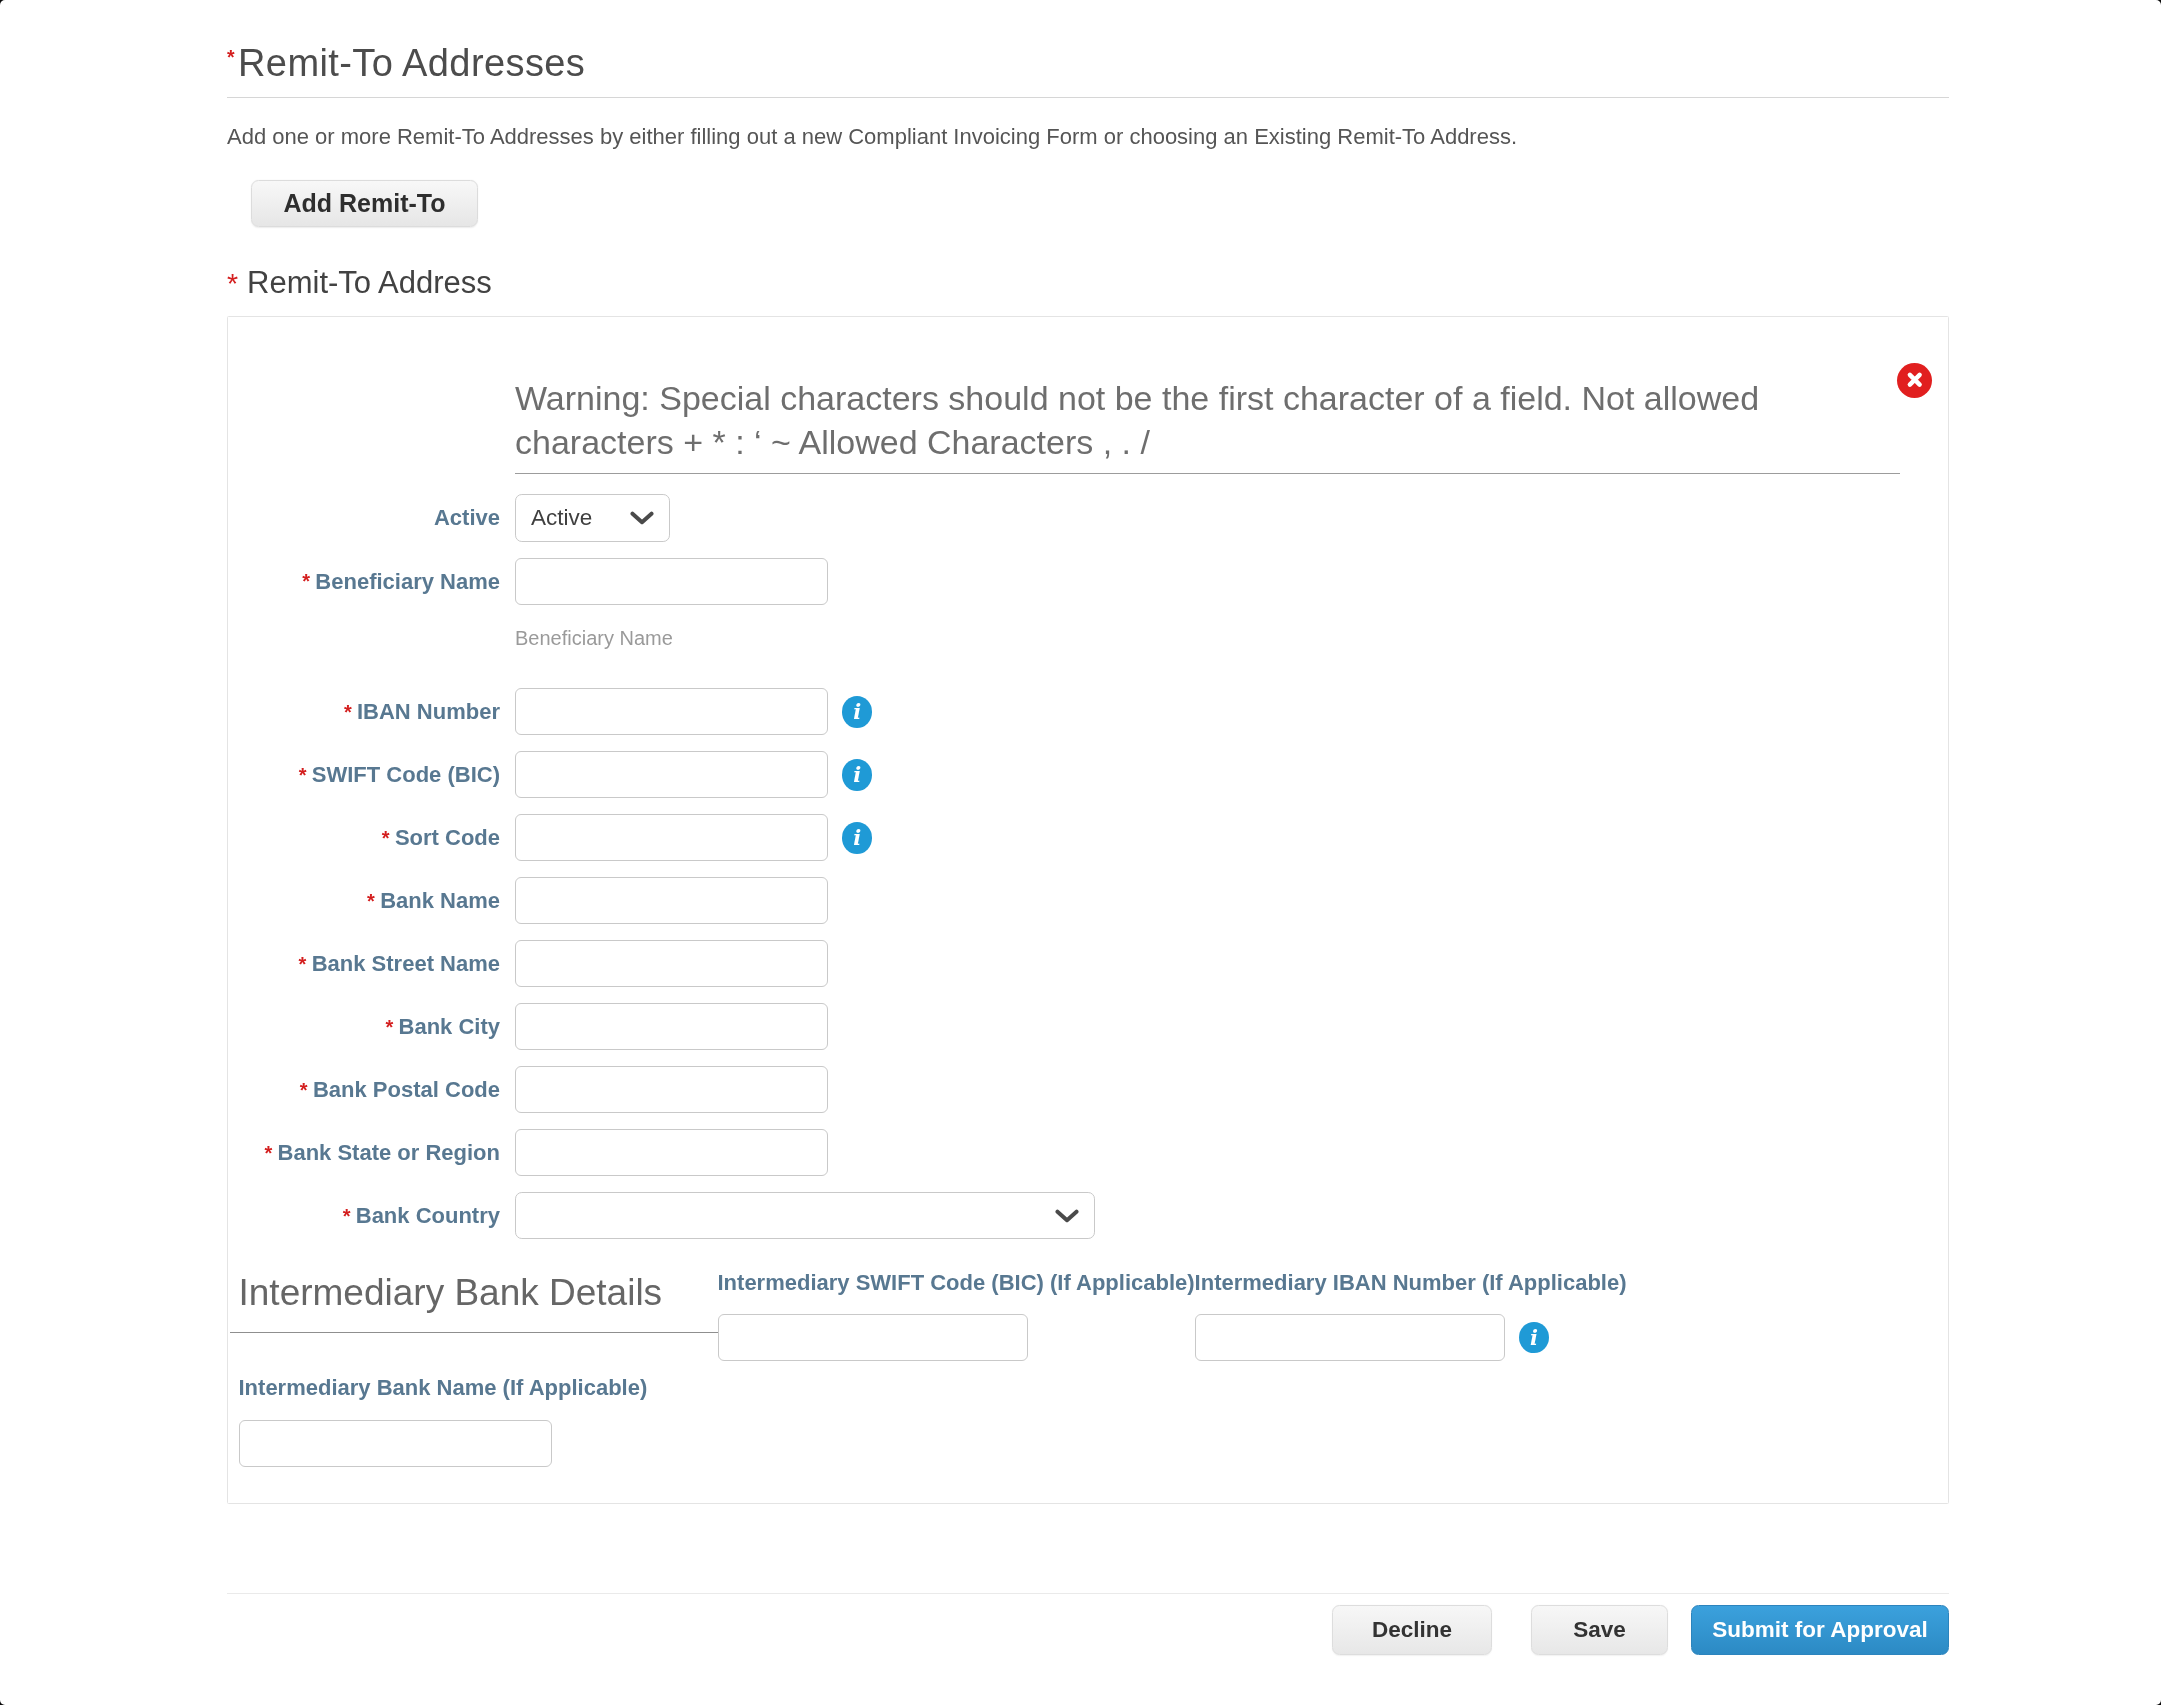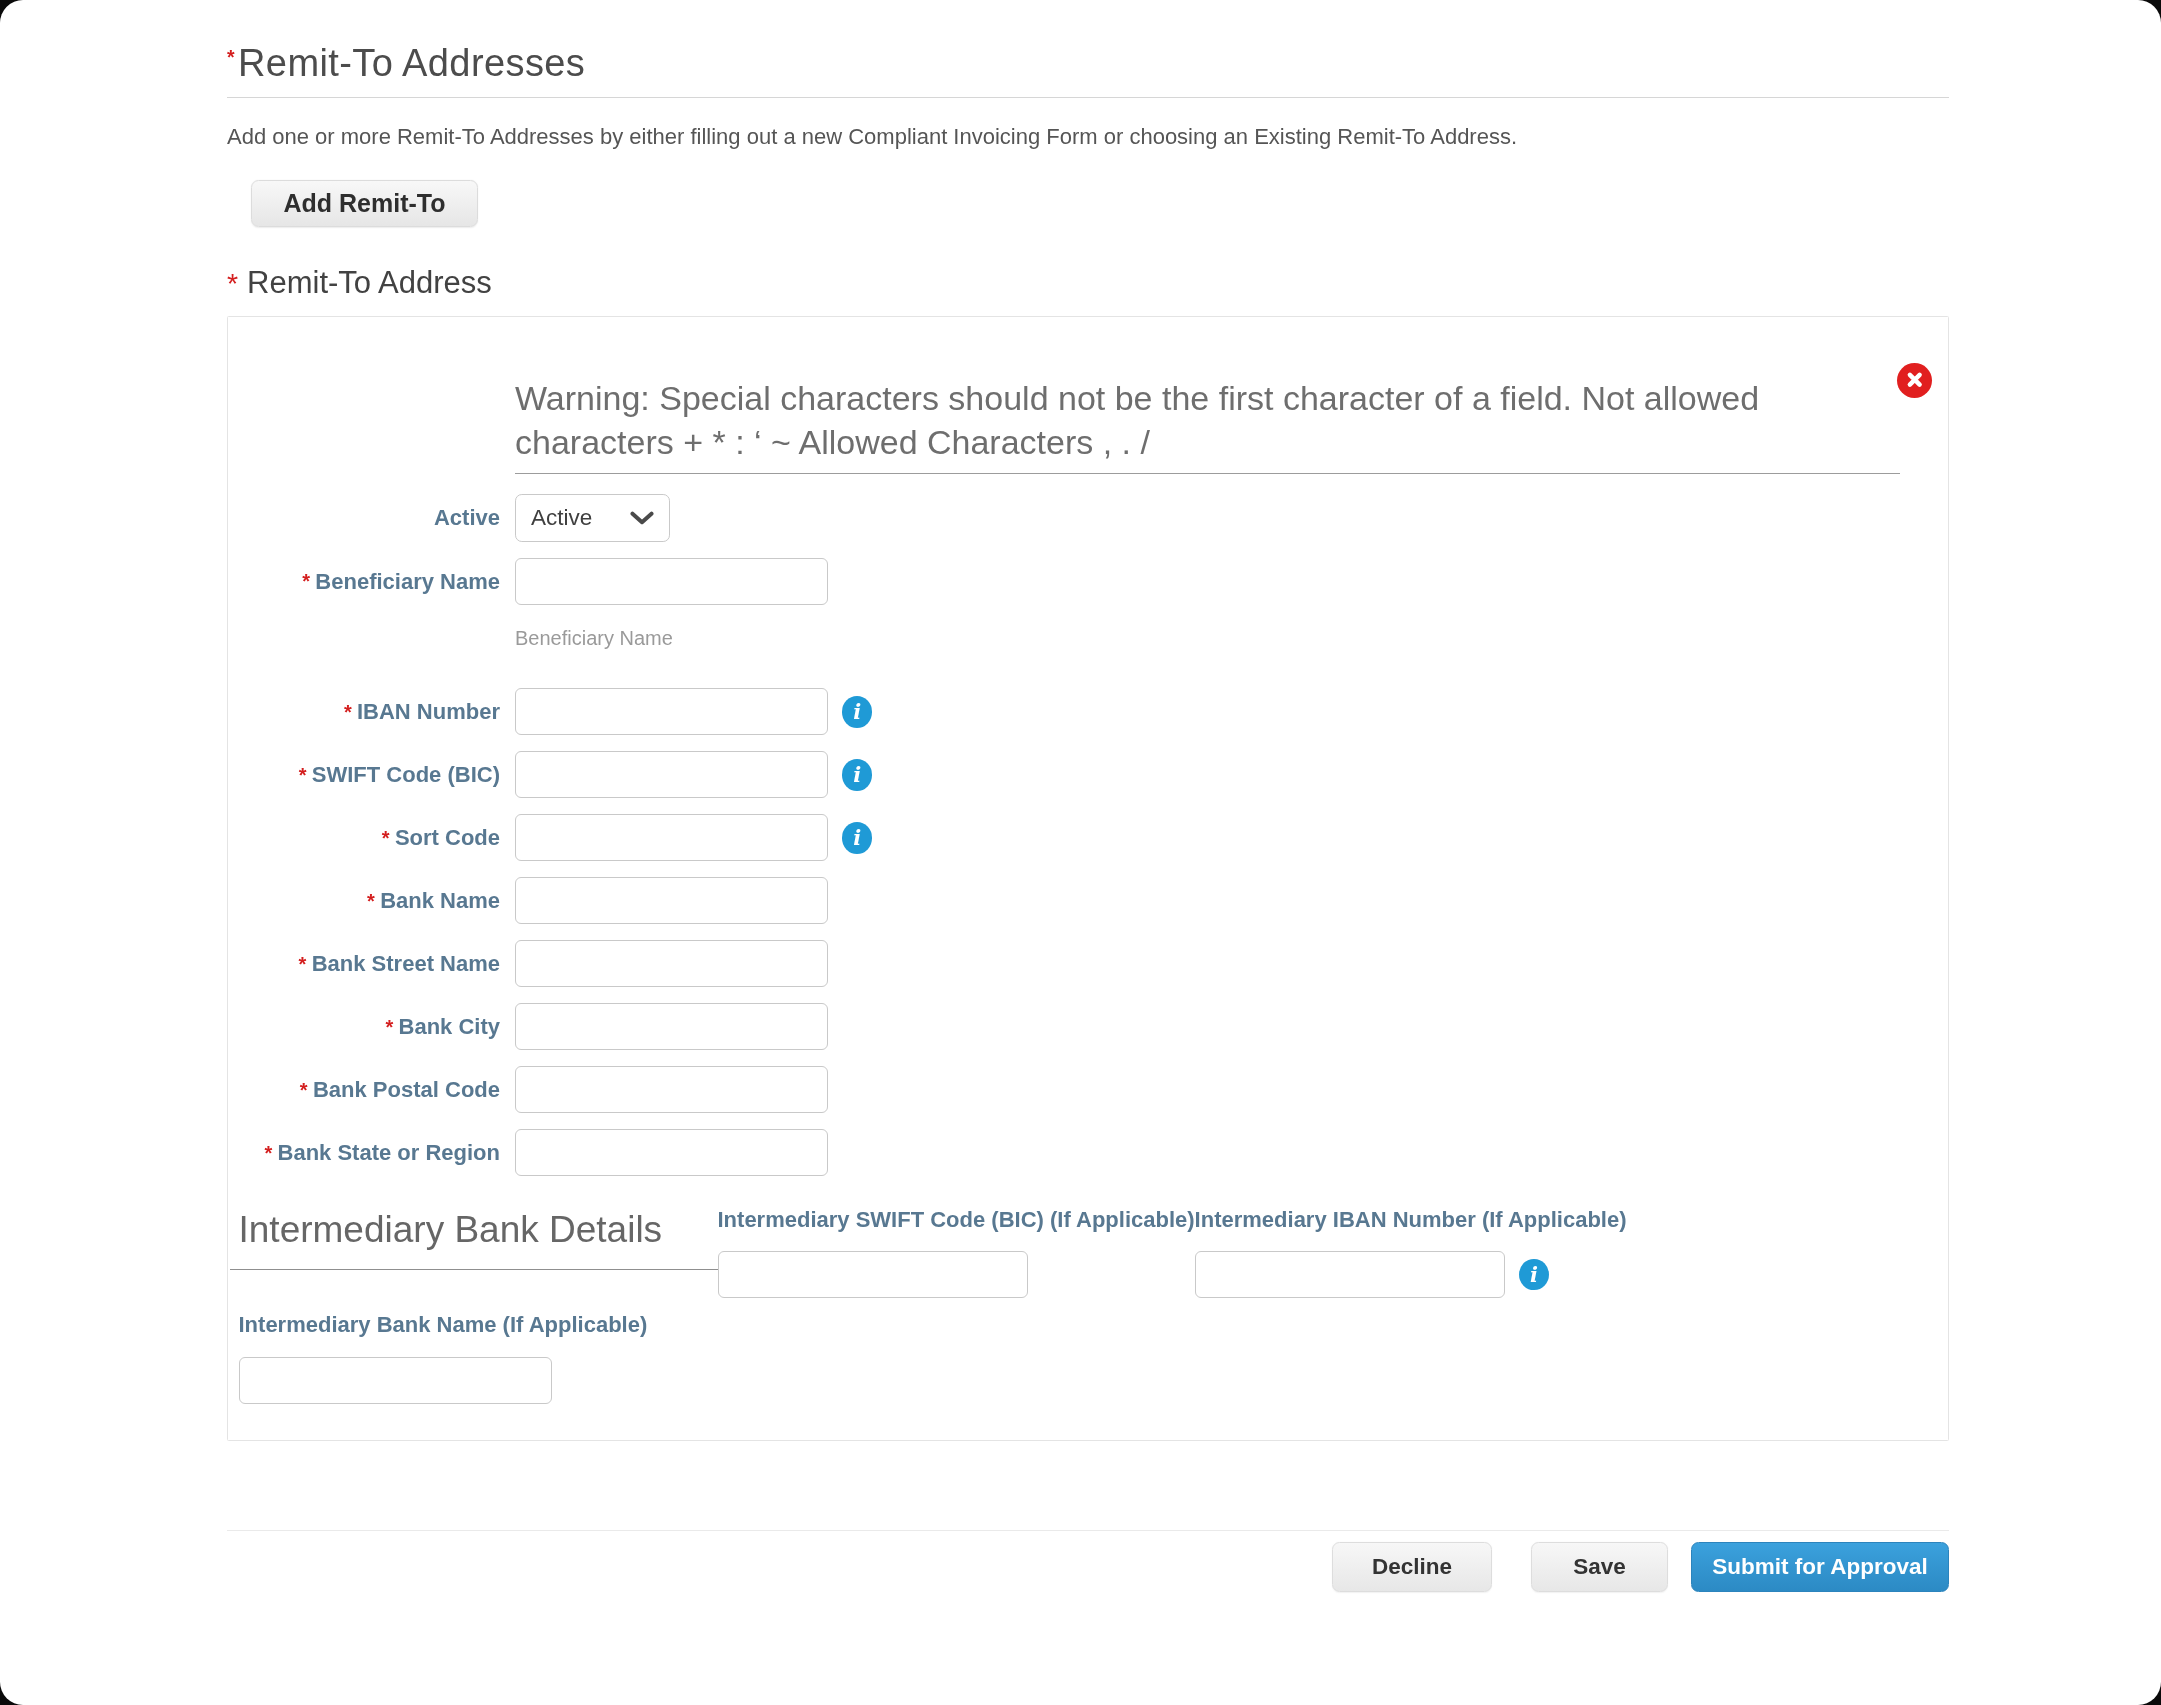--- a/index.html
+++ b/index.html
@@ -1,18 +1,18 @@
 <!DOCTYPE html>
 <html style="font-size:12px"><head>
 <meta charset="utf-8">
 <style>
   html,body { margin:0; padding:0; background:#0a0a0a; }
   body { width:2161px; height:1705px; font-family:"Liberation Sans", sans-serif; }
   .card { position:relative; width:2161px; height:1705px; background:#ffffff;
-          border-radius:23px; overflow:hidden; box-sizing:border-box; }
+          border-radius:5px; overflow:hidden; box-sizing:border-box; }
   .inner { margin-left:227px; width:1722px; }
 
   
   .page-header { padding-top:42px; padding-bottom:12px; border-bottom:0.8px solid #d6d6d6; }
   .page-title { font-size:38px; font-weight:300; color:#4c4c4c; margin:0; letter-spacing:0.4px; }
   .title-req { color:#d41f1f; font-size:19.5px; font-weight:700; vertical-align:12px; margin-right:3px; }
 
   .desc { margin-top:25.5px; font-size:22px; color:#555555; }
 
   .add-btn { margin-top:30px; height:47px; padding:0 31.5px; font-size:25px; font-weight:700;
@@ -188,20 +188,31 @@
             </div>
         </div>
 
         <div class="frow">
           <div class="lbl"><span class="req">*</span><span>Bank State or Region</span></div>
           <div class="ctl">
               <input class="txt" type="text" style="">
             </div>
         </div>
 
+        <div class="frow">
+          <div class="lbl"><span class="req">*</span><span>Bank Country</span></div>
+          <div class="ctl">
+            <div class="sel sel-country" role="combobox">
+              <span class="sel-text"></span>
+              <svg class="chev" viewBox="0 0 24 14">
+                <path d="M2.5 2.5 L12 11 L21.5 2.5" fill="none" stroke="#4a4a4a" stroke-width="4" stroke-linecap="round" stroke-linejoin="round"></path>
+              </svg>
+            </div>
+          </div>
+        </div>
 
         <div class="inter">
           <div class="inter-heading">Intermediary Bank Details</div>
           <div class="inter-fields">
             <div class="ig">
               <div class="ig-label">Intermediary SWIFT Code (BIC) (If Applicable)</div>
               <div class="ig-ctl">
                   <input class="txt" type="text" style="">
                 </div>
             </div>

